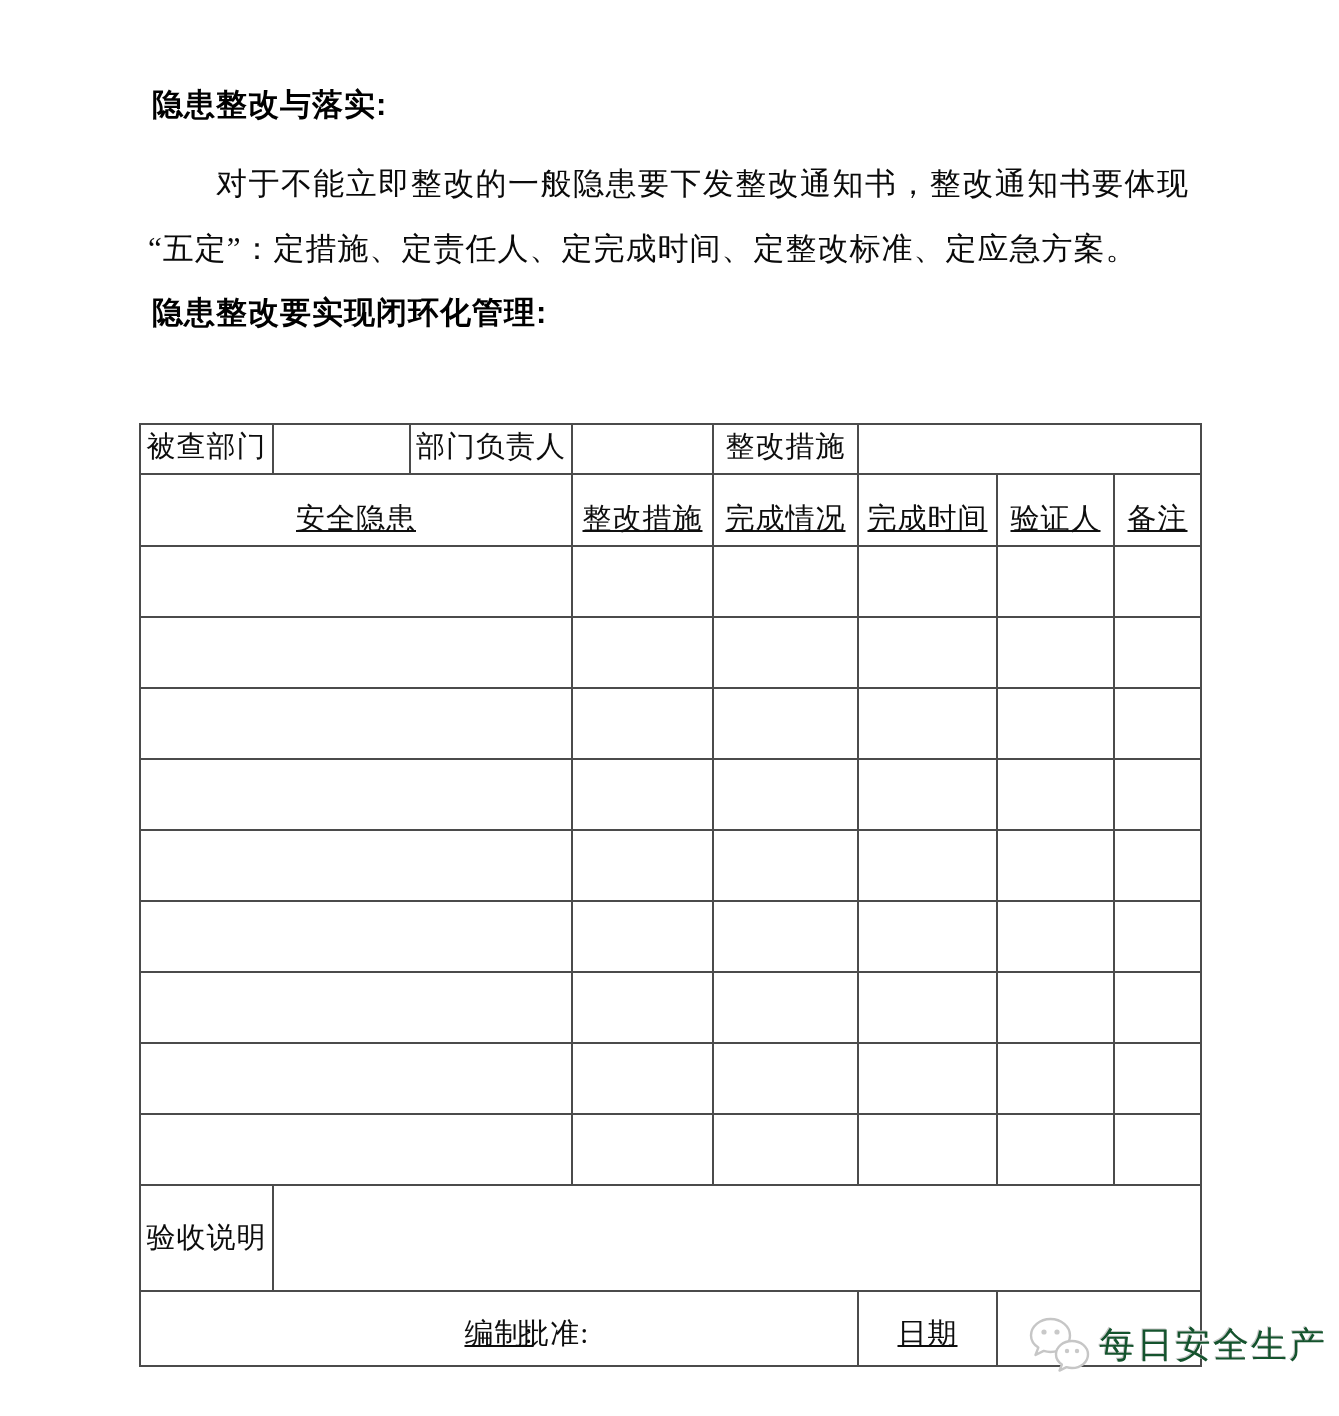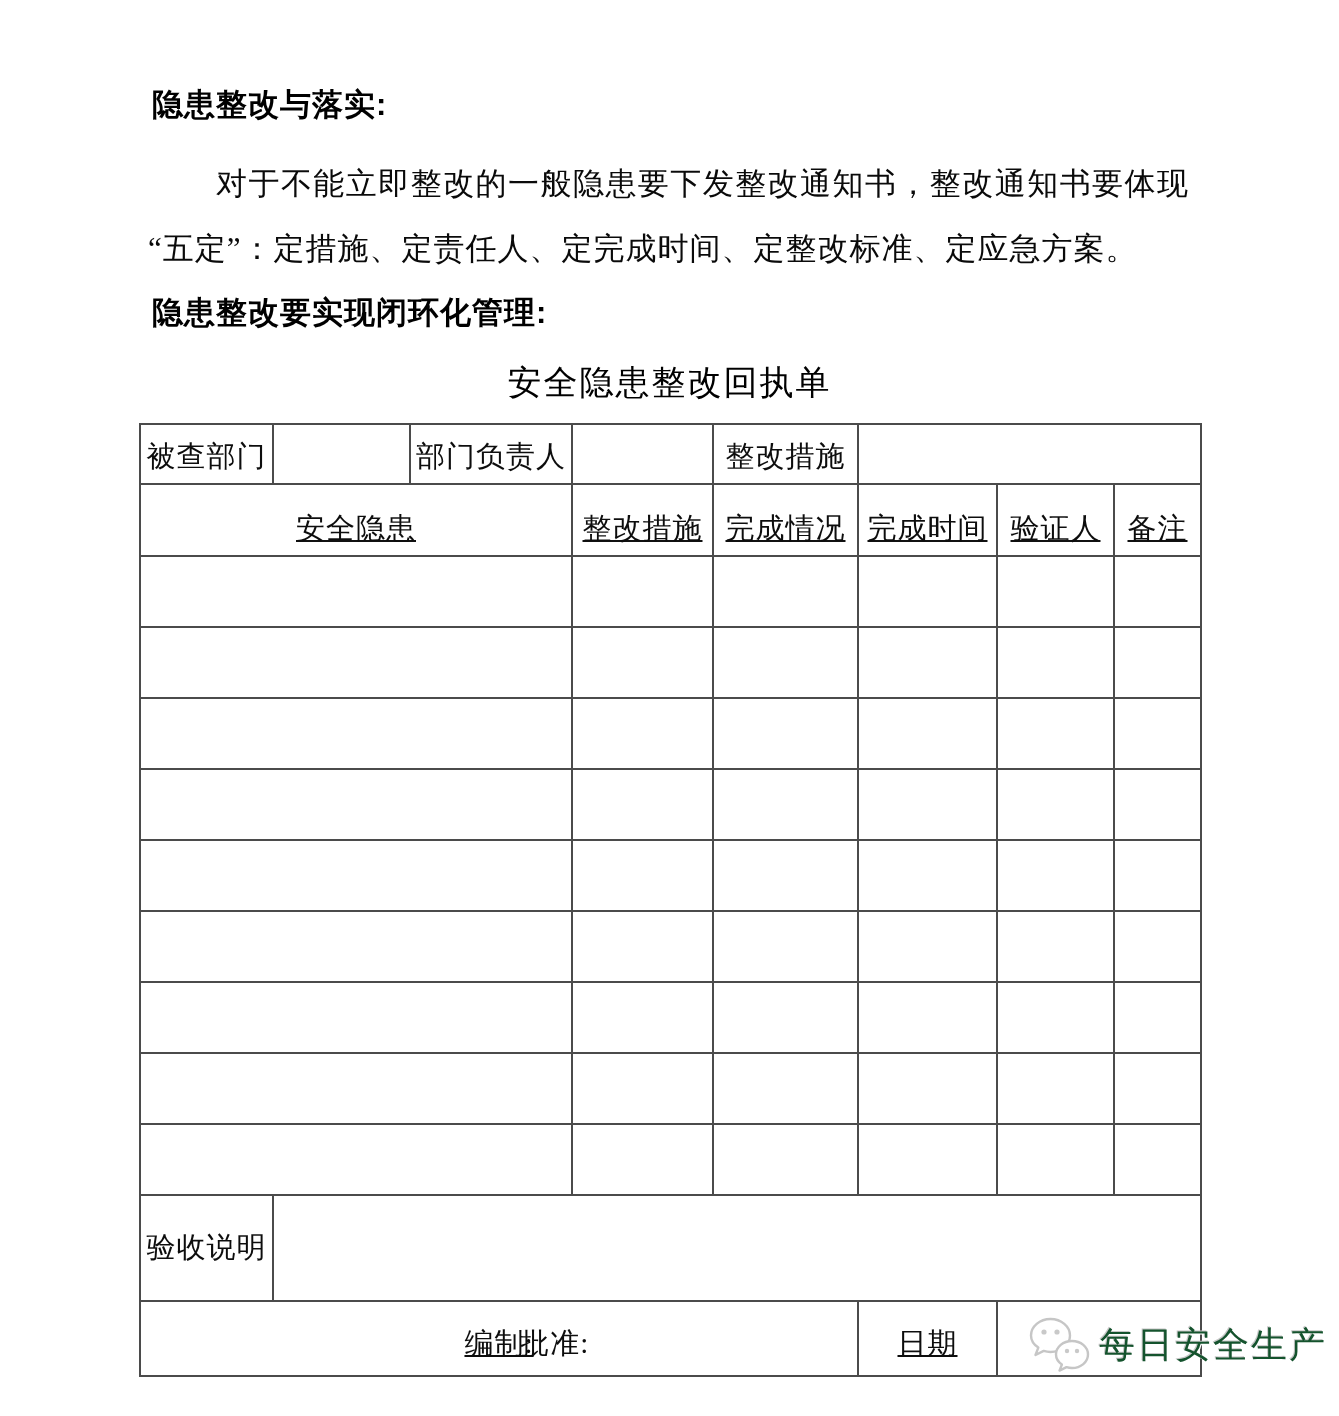--- a/index.html
+++ b/index.html
@@ -41,21 +41,21 @@
   table.form{
     position:absolute;left:139px;top:423px;
     border-collapse:collapse;table-layout:fixed;width:1061px;
   }
   table.form td{
     border:2px solid #4b4b4b;
     font-size:29px;letter-spacing:1px;color:#0d0d0d;
     text-align:center;vertical-align:bottom;
     padding:0 4px 6px 4px;overflow:hidden;
   }
-  tr.r-info{height:60px;}
+  tr.r-info{height:50px;}
   tr.r-head{height:72px;text-decoration:underline;}
   #empty-rows tr{height:71px;}
   tr.r-accept{height:106px;}
   tr.r-footer{height:75px;}
   tr.r-accept td{vertical-align:middle;padding-bottom:0;}
   tr.r-footer td{vertical-align:bottom;padding-bottom:11px;text-decoration:underline;}
   td.cell-left{text-align:left;padding-left:9px;}
   .prep-wrap{position:relative;display:block;width:100%;}
   .approve{position:absolute;left:53%;top:0;}
   td.date-cell{letter-spacing:8px;}
@@ -76,21 +76,20 @@
 
 <div class="page">
 
   <div class="h-bold" id="h1">隐患整改与落实:</div>
 
   <div class="pline pline1">对于不能立即整改的一般隐患要下发整改通知书，整改通知书要体现</div>
   <div class="pline pline2">“五定”：定措施、定责任人、定完成时间、定整改标准、定应急方案。</div>
 
   <div class="h-bold" id="h2">隐患整改要实现闭环化管理:</div>
 
-  <div class="table-title">安全隐患整改回执单</div>
 
   <table class="form">
     <colgroup>
       <col style="width:133px">
         <col style="width:137px">
         <col style="width:162px">
         <col style="width:141px">
       <col style="width:145px">
         <col style="width:139px">
         <col style="width:117px">

